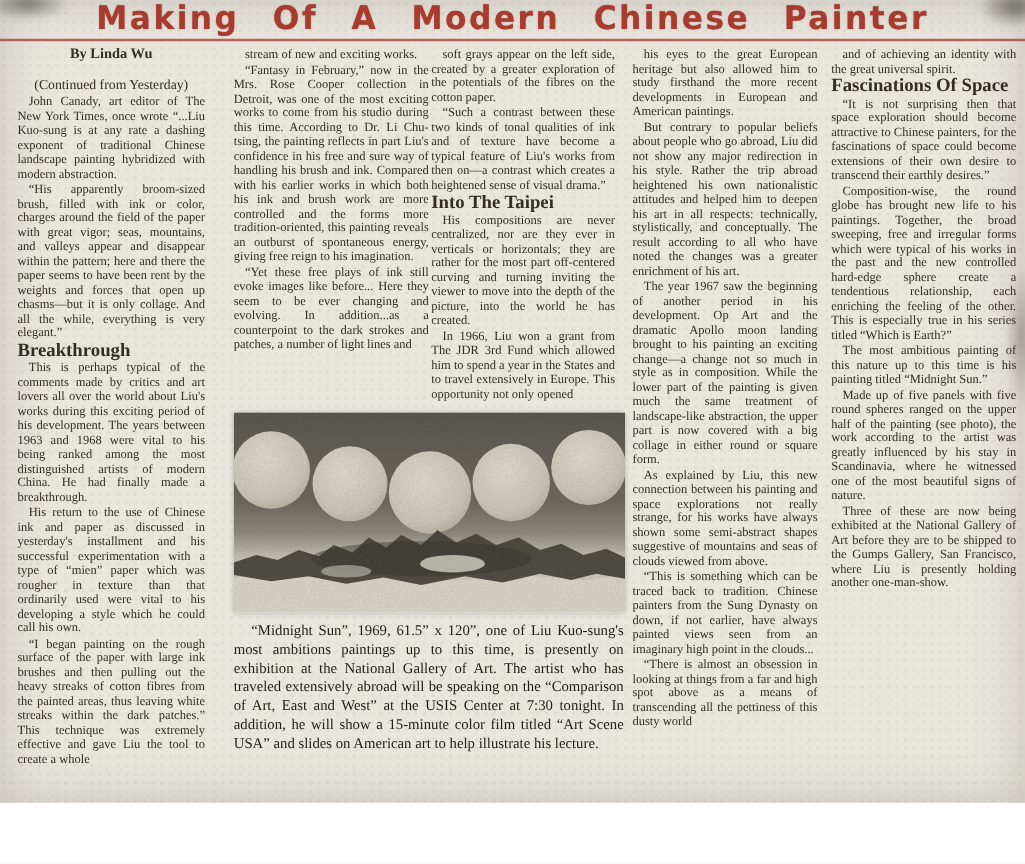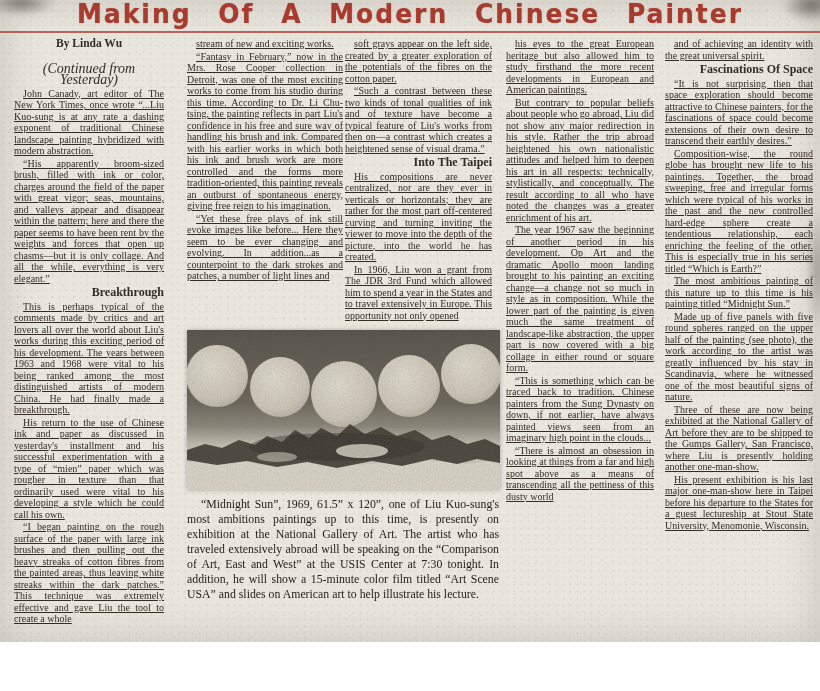--- a/index.html
+++ b/index.html
@@ -45,24 +45,24 @@
 
   
   .col { position: absolute; top: 38px; font-size: 10px; line-height: 11.5px; }
   #c0 { left: 14px;  width: 150px; }
   #c1 { left: 187px; width: 156px; height: 291px; overflow: hidden; }
   #c2 { left: 345px; width: 147px; height: 291px; overflow: hidden; }
   #c3 { left: 506px; width: 148px; }
   #c4 { left: 665px; width: 148px; }
 
   .blk { margin: 0 0 1px; text-align: justify; }
-  .p { text-indent: 9px; text-decoration: underline; }
+  .p { text-indent: 9px; }
   .byline { text-align: center; font-weight: 700; font-size: 11.5px; margin-bottom: 13px; text-indent: 0; }
-  .note { text-align: center; font-style: italic; font-size: 14px; margin-bottom: 2px; text-indent: 0; }
-  .subhead { text-align: right; font-weight: 700; font-size: 12px; margin: 3px 0 2px; text-indent: 0; font-family: Liberation Serif, serif; }
+  .note { text-align: center; font-size: 11px; margin-bottom: 2px; text-indent: 0; }
+  .subhead { text-align: left; font-weight: 700; font-size: 15px; margin: 3px 0 2px; text-indent: 0; font-family: Liberation Serif, serif; }
 
   
   #figure {
     position: absolute; left: 187px; top: 330px; width: 313px; height: 160px;
     box-shadow: 0 0 4px rgba(50,46,40,0.35);
   }
   #figure svg { display: block; }
   #caption {
     position: absolute; left: 187px; top: 497px; width: 312px;
     font-weight: 400; font-size: 11.8px; line-height: 15px;
@@ -108,32 +108,32 @@
       <p class="blk p">soft grays appear on the left side, created by a greater exploration of the potentials of the fibres on the cotton paper.</p>
       <p class="blk p">“Such a contrast between these two kinds of tonal qualities of ink and of texture have become a typical feature of Liu's works from then on—a contrast which creates a heightened sense of visual drama.”</p>
       <p class="blk subhead">Into The Taipei</p>
       <p class="blk p">His compositions are never centralized, nor are they ever in verticals or horizontals; they are rather for the most part off-centered curving and turning inviting the viewer to move into the depth of the picture, into the world he has created.</p>
       <p class="blk p">In 1966, Liu won a grant from The JDR 3rd Fund which allowed him to spend a year in the States and to travel extensively in Europe. This opportunity not only opened</p>
     </div>
   <div id="c3" class="col">
       <p class="blk p">his eyes to the great European heritage but also allowed him to study firsthand the more recent developments in European and American paintings.</p>
       <p class="blk p">But contrary to popular beliefs about people who go abroad, Liu did not show any major redirection in his style. Rather the trip abroad heightened his own nationalistic attitudes and helped him to deepen his art in all respects: technically, stylistically, and conceptually. The result according to all who have noted the changes was a greater enrichment of his art.</p>
       <p class="blk p">The year 1967 saw the beginning of another period in his development. Op Art and the dramatic Apollo moon landing brought to his painting an exciting change—a change not so much in style as in composition. While the lower part of the painting is given much the same treatment of landscape-like abstraction, the upper part is now covered with a big collage in either round or square form.</p>
+      <p class="blk p">As explained by Liu, this new connection between his painting and space explorations not really strange, for his works have always shown some semi-abstract shapes suggestive of mountains and seas of clouds viewed from above.</p>
       <p class="blk p">“This is something which can be traced back to tradition. Chinese painters from the Sung Dynasty on down, if not earlier, have always painted views seen from an imaginary high point in the clouds...</p>
       <p class="blk p">“There is almost an obsession in looking at things from a far and high spot above as a means of transcending all the pettiness of this dusty world</p>
     </div>
   <div id="c4" class="col">
       <p class="blk p">and of achieving an identity with the great universal spirit.</p>
       <p class="blk subhead">Fascinations Of Space</p>
       <p class="blk p">“It is not surprising then that space exploration should become attractive to Chinese painters, for the fascinations of space could become extensions of their own desire to transcend their earthly desires.”</p>
       <p class="blk p">Composition-wise, the round globe has brought new life to his paintings. Together, the broad sweeping, free and irregular forms which were typical of his works in the past and the new controlled hard-edge sphere create a tendentious relationship, each enriching the feeling of the other. This is especially true in his series titled “Which is Earth?”</p>
       <p class="blk p">The most ambitious painting of this nature up to this time is his painting titled “Midnight Sun.”</p>
       <p class="blk p">Made up of five panels with five round spheres ranged on the upper half of the painting (see photo), the work according to the artist was greatly influenced by his stay in Scandinavia, where he witnessed one of the most beautiful signs of nature.</p>
       <p class="blk p">Three of these are now being exhibited at the National Gallery of Art before they are to be shipped to the Gumps Gallery, San Francisco, where Liu is presently holding another one-man-show.</p>
-      <p class="blk p">His present exhibition is his last major one-man-show here in Taipei before his departure to the States for a guest lectureship at Stout State University, Menomonie, Wisconsin.</p>
     </div>
 
   <div id="figure" role="img" aria-label="Black-and-white photo of the painting Midnight Sun: five pale spheres ranged across a dark sky above an abstract mountain landscape">
     <svg width="313" height="160" viewBox="0 0 313 160" xmlns="http://www.w3.org/2000/svg">
       <defs>
         <linearGradient id="sky" x1="0" y1="0" x2="0" y2="1">
           <stop offset="0" stop-color="#54514a"></stop>
           <stop offset="0.45" stop-color="#696459"></stop>
           <stop offset="0.60" stop-color="#8c877b"></stop>
           <stop offset="0.72" stop-color="#c7c3b6"></stop>

